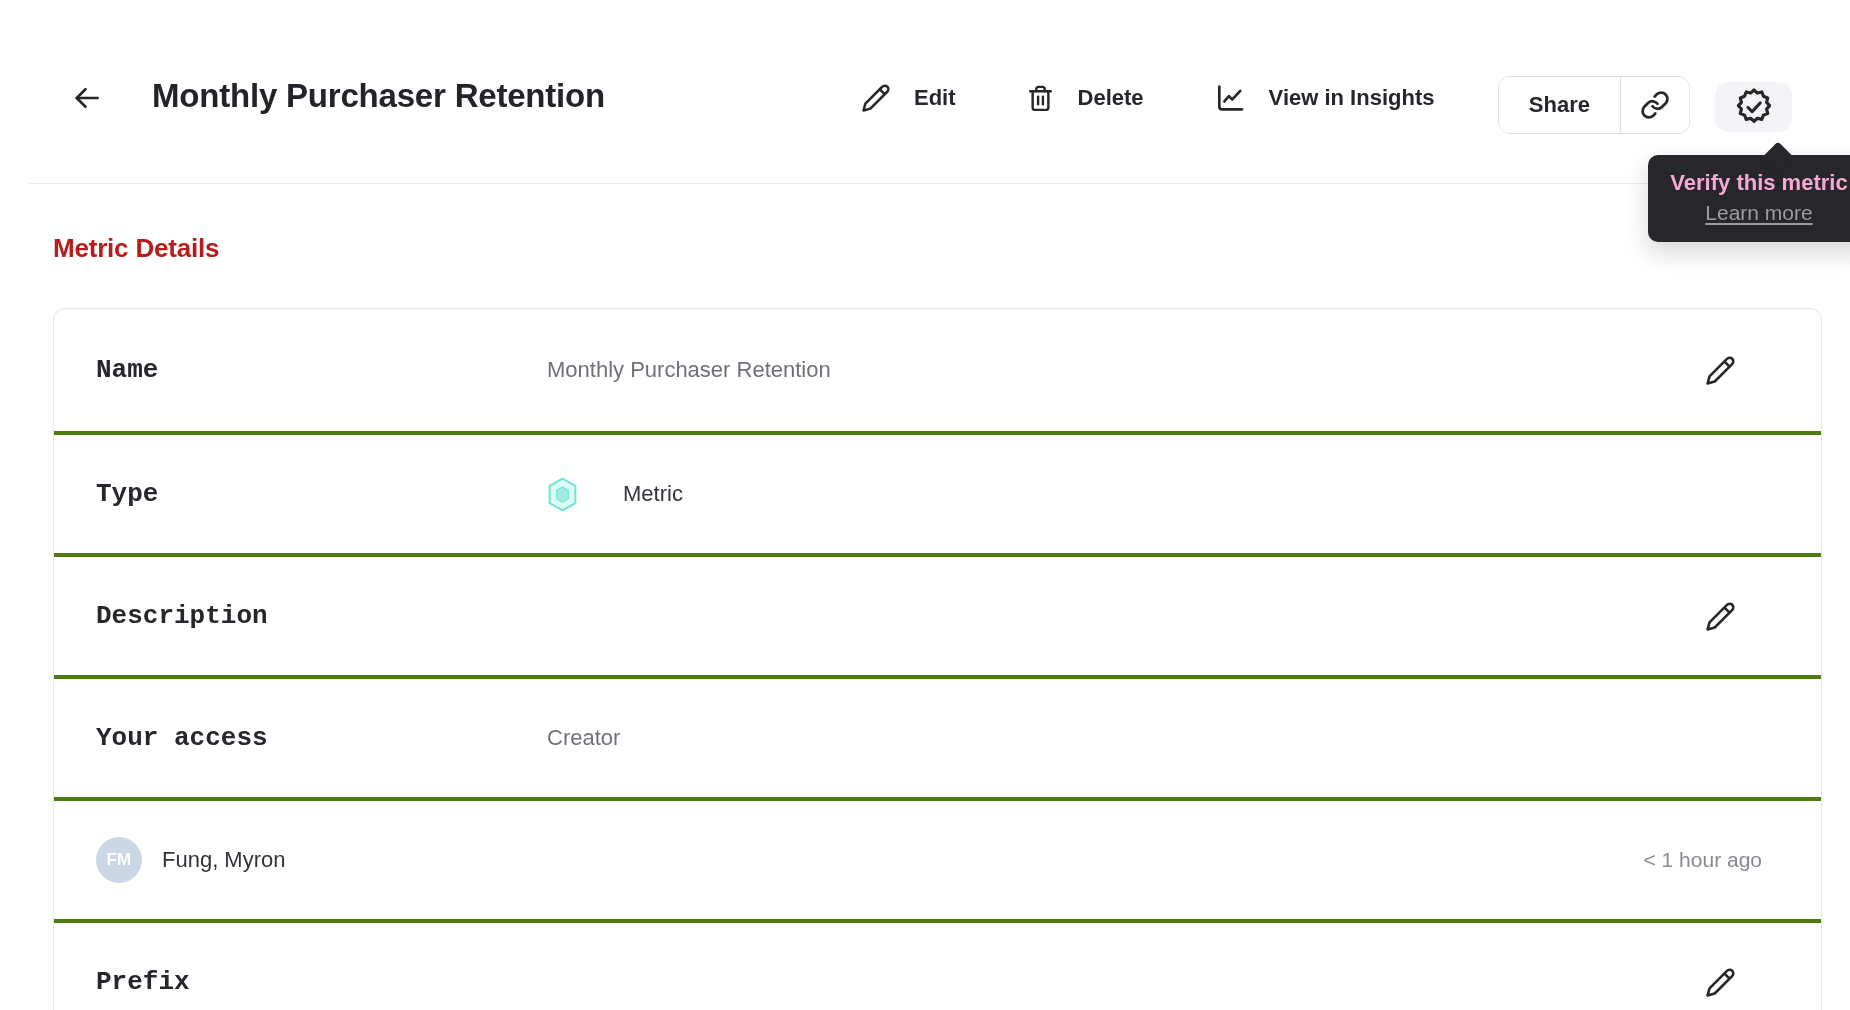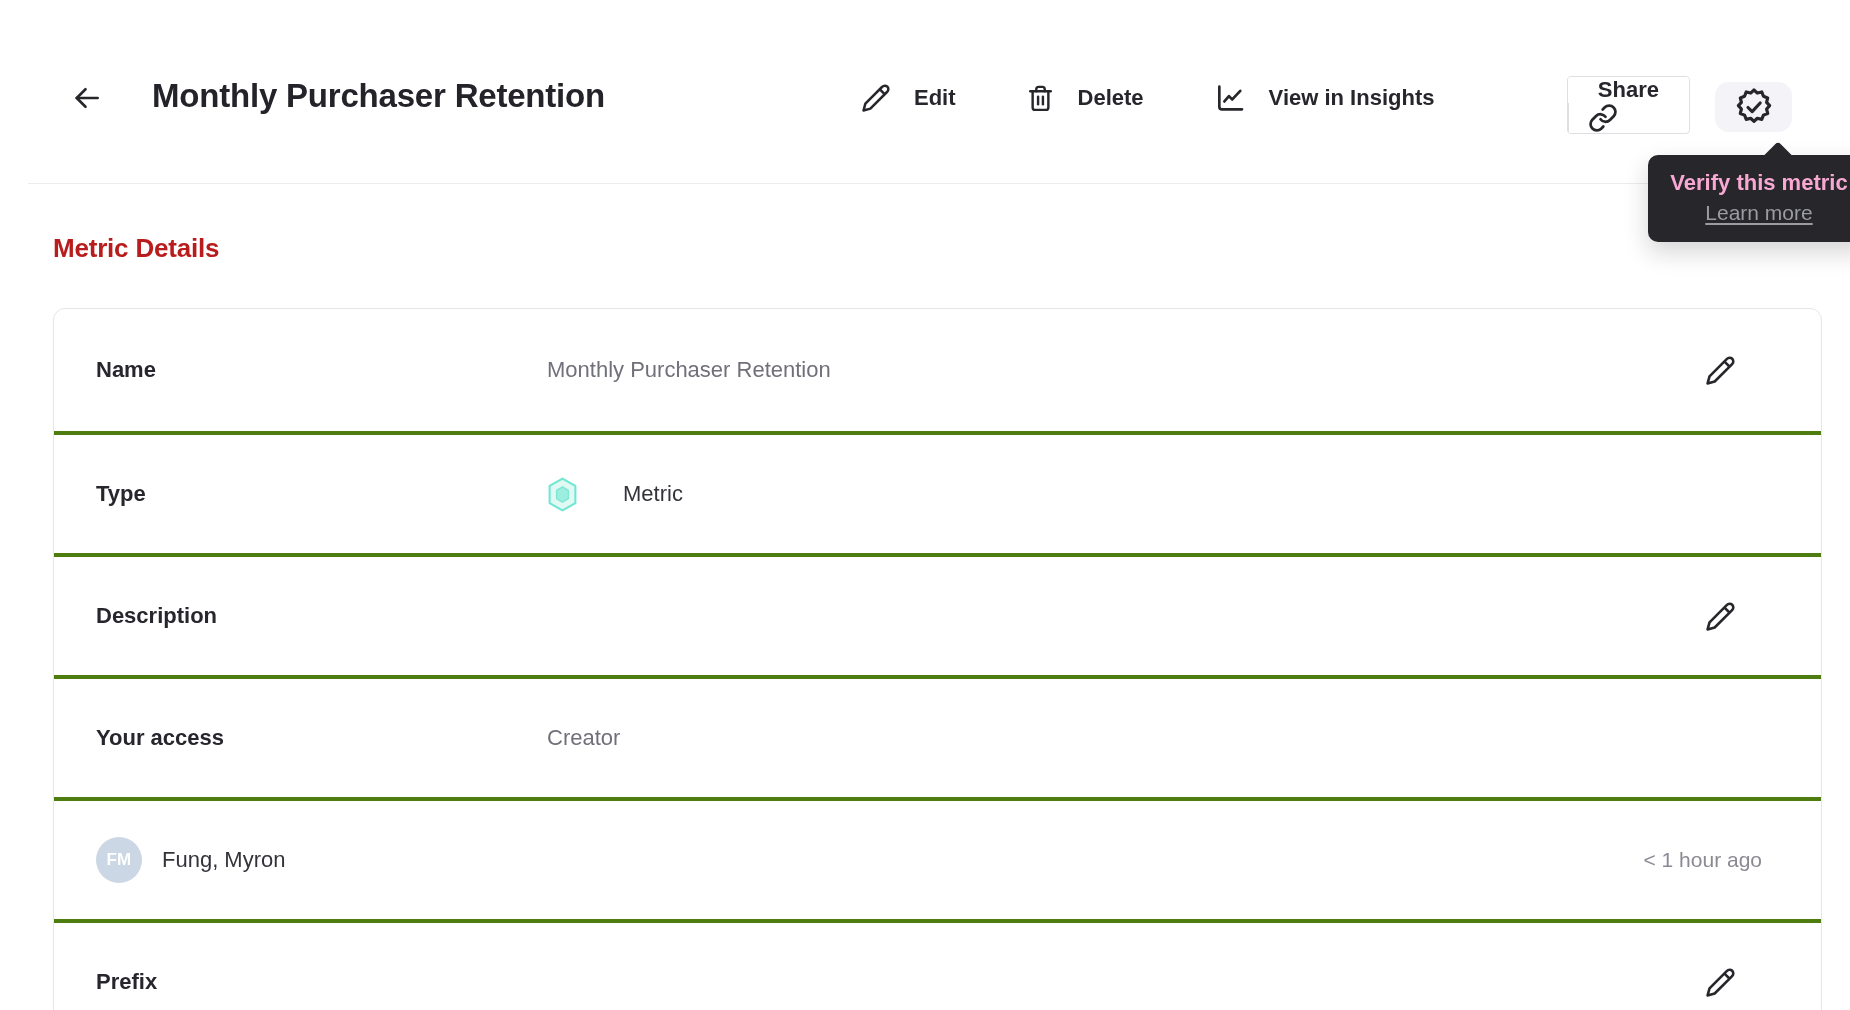--- a/index.html
+++ b/index.html
@@ -15,21 +15,21 @@
   .back-btn { background:none; border:none; cursor:pointer; width:36px; height:36px;
     display:flex; align-items:center; justify-content:center; margin-top:4px; }
   .page-title { font-size:33px; font-weight:700; color:#232329; letter-spacing:-0.2px; margin-left:47px; white-space:nowrap; }
 
   .header-actions { position:absolute; left:836px; top:76px; height:44px; display:flex; align-items:center; gap:70px; }
   .action-item { display:flex; align-items:center; gap:23px; background:none; border:none; cursor:pointer;
     font-family:inherit; font-size:22px; font-weight:600; color:#26262c; white-space:nowrap; }
 
   .header-buttons { position:absolute; right:58px; top:76px; display:flex; align-items:center; gap:25px; }
   .share-group { display:flex; align-items:stretch; height:58px; background:#fff;
-    border:1px solid #dededy; border:1px solid #dedee3; border-radius:4px; overflow:hidden;flex-direction:column; }
+    border:1px solid #dededy; border:1px solid #dedee3; border-radius:12px; overflow:hidden; }
   .share-btn { padding:0 30px; background:#fff; border:none; cursor:pointer;
     font-family:inherit; font-size:22px; font-weight:600; color:#26262c; }
   .link-btn { width:69px; background:#fff; border:none; border-left:1px solid #dedee3; cursor:pointer;
     display:flex; align-items:center; justify-content:center; }
   .verify-btn { width:77px; height:50px; margin-top:4px; background:#f3f3f8; border:none; border-radius:14px;
     cursor:pointer; display:flex; align-items:center; justify-content:center; }
 
   
   .tooltip { position:absolute; left:1623px; top:155px; width:222px; z-index:5;
     background:#26262b; border-radius:10px; padding:15px 10px 17px; text-align:center;
@@ -40,21 +40,21 @@
   .tooltip-link { position:relative; display:inline-block; margin-top:5px; font-size:21px; font-weight:500;
     color:#9b9ba3; text-decoration:underline; text-underline-offset:3px; cursor:pointer; }
 
   
   .main { padding:0 28px; }
   .section-title { margin-top:49px; font-size:26px; font-weight:700; color:#b91c1c; letter-spacing:-0.2px; }
 
   .card { margin-top:44px; border:1px solid #e6e6ea; border-radius:12px; background:#fff; }
   .row { display:flex; align-items:center; height:122px; padding:0 42px; }
   .row + .row { border-top:4px solid #4d7c0f; }
-  .row-label { width:451px; flex:none; font-size:22px; font-weight:600; color:#26262c; }
+  .row-label { width:451px; flex:none; font-size:26px; font-weight:600; color:#26262c;font-family:Liberation Mono, monospace; }
   .row-value { flex:1; display:flex; align-items:center; font-size:22px; color:#70707a; }
   .row-value.dark { color:#33333a;gap:26px; }
   .row-meta { font-size:21px; color:#8a8a93; margin-right:17px; white-space:nowrap; }
   .row-action { flex:none; width:31px; height:31px; margin-right:43px; background:none; border:none;
     cursor:pointer; display:flex; align-items:center; justify-content:center; }
 
   .type-icon { margin-right:19px; display:flex; }
   .avatar { width:46px; height:46px; border-radius:50%; background:#cbd7e4; color:#fff;
     display:flex; align-items:center; justify-content:center; font-size:17px; font-weight:700;
     letter-spacing:.3px; margin-right:20px; flex:none; }

